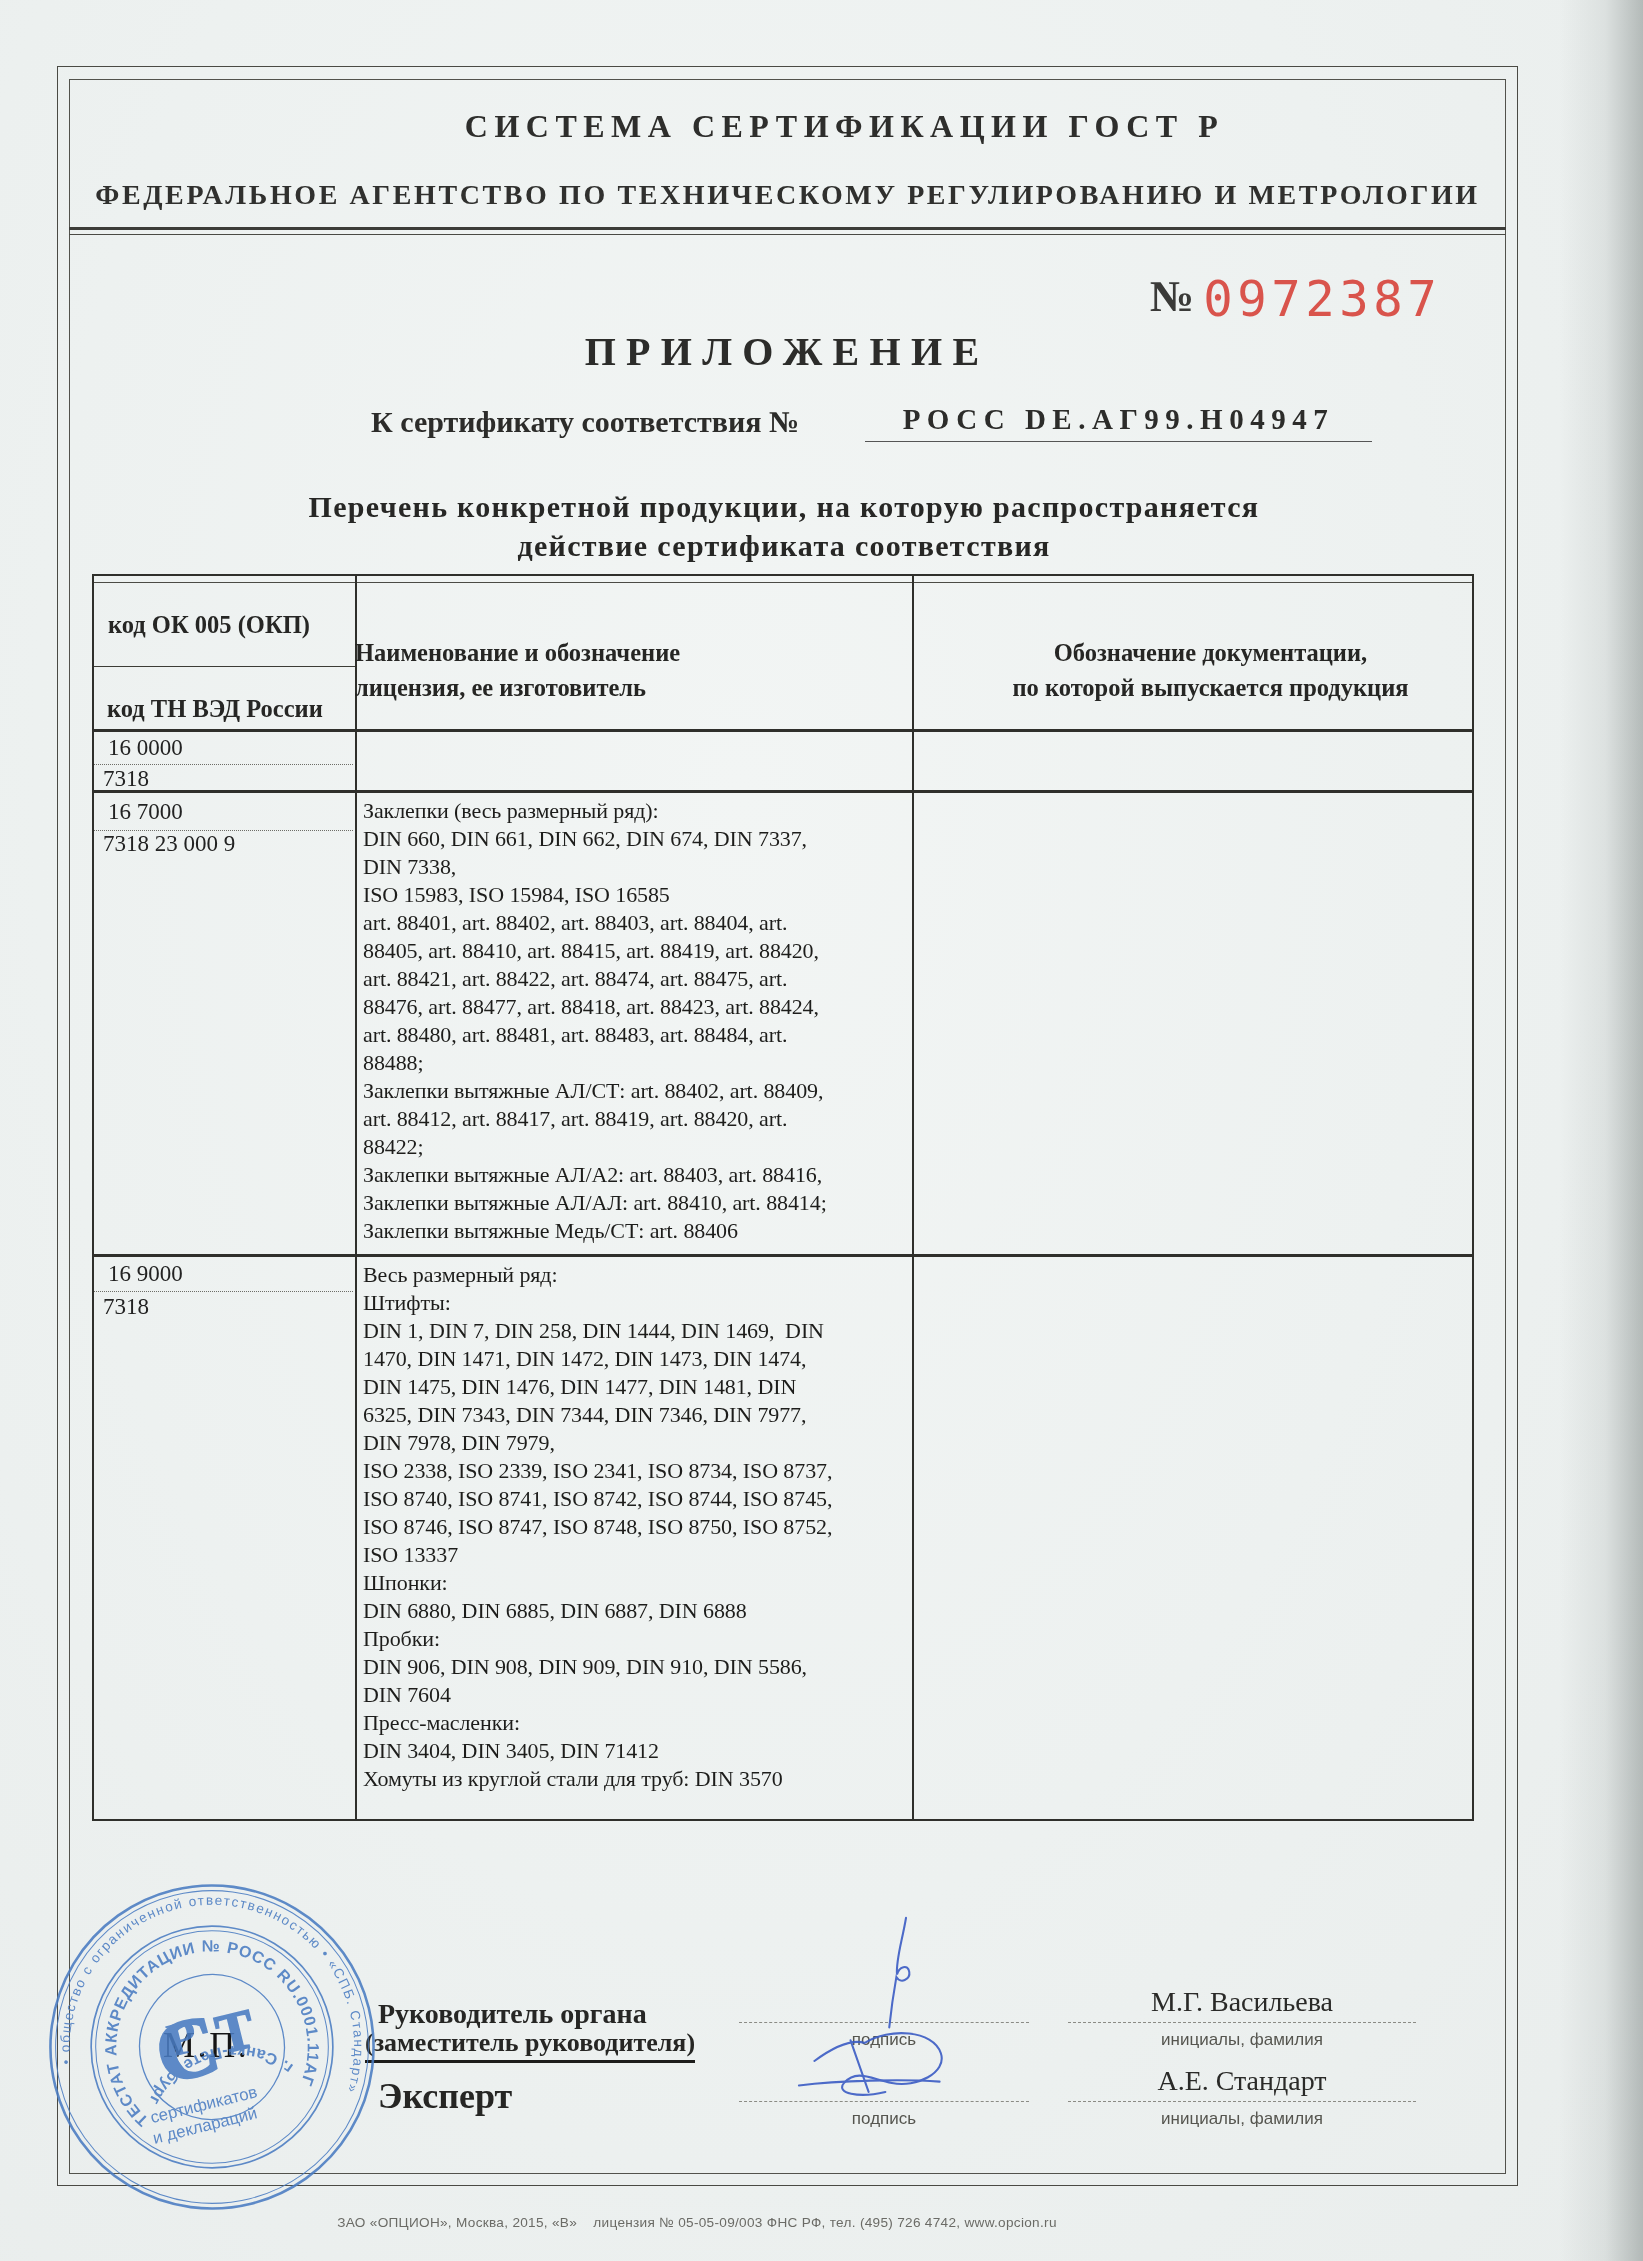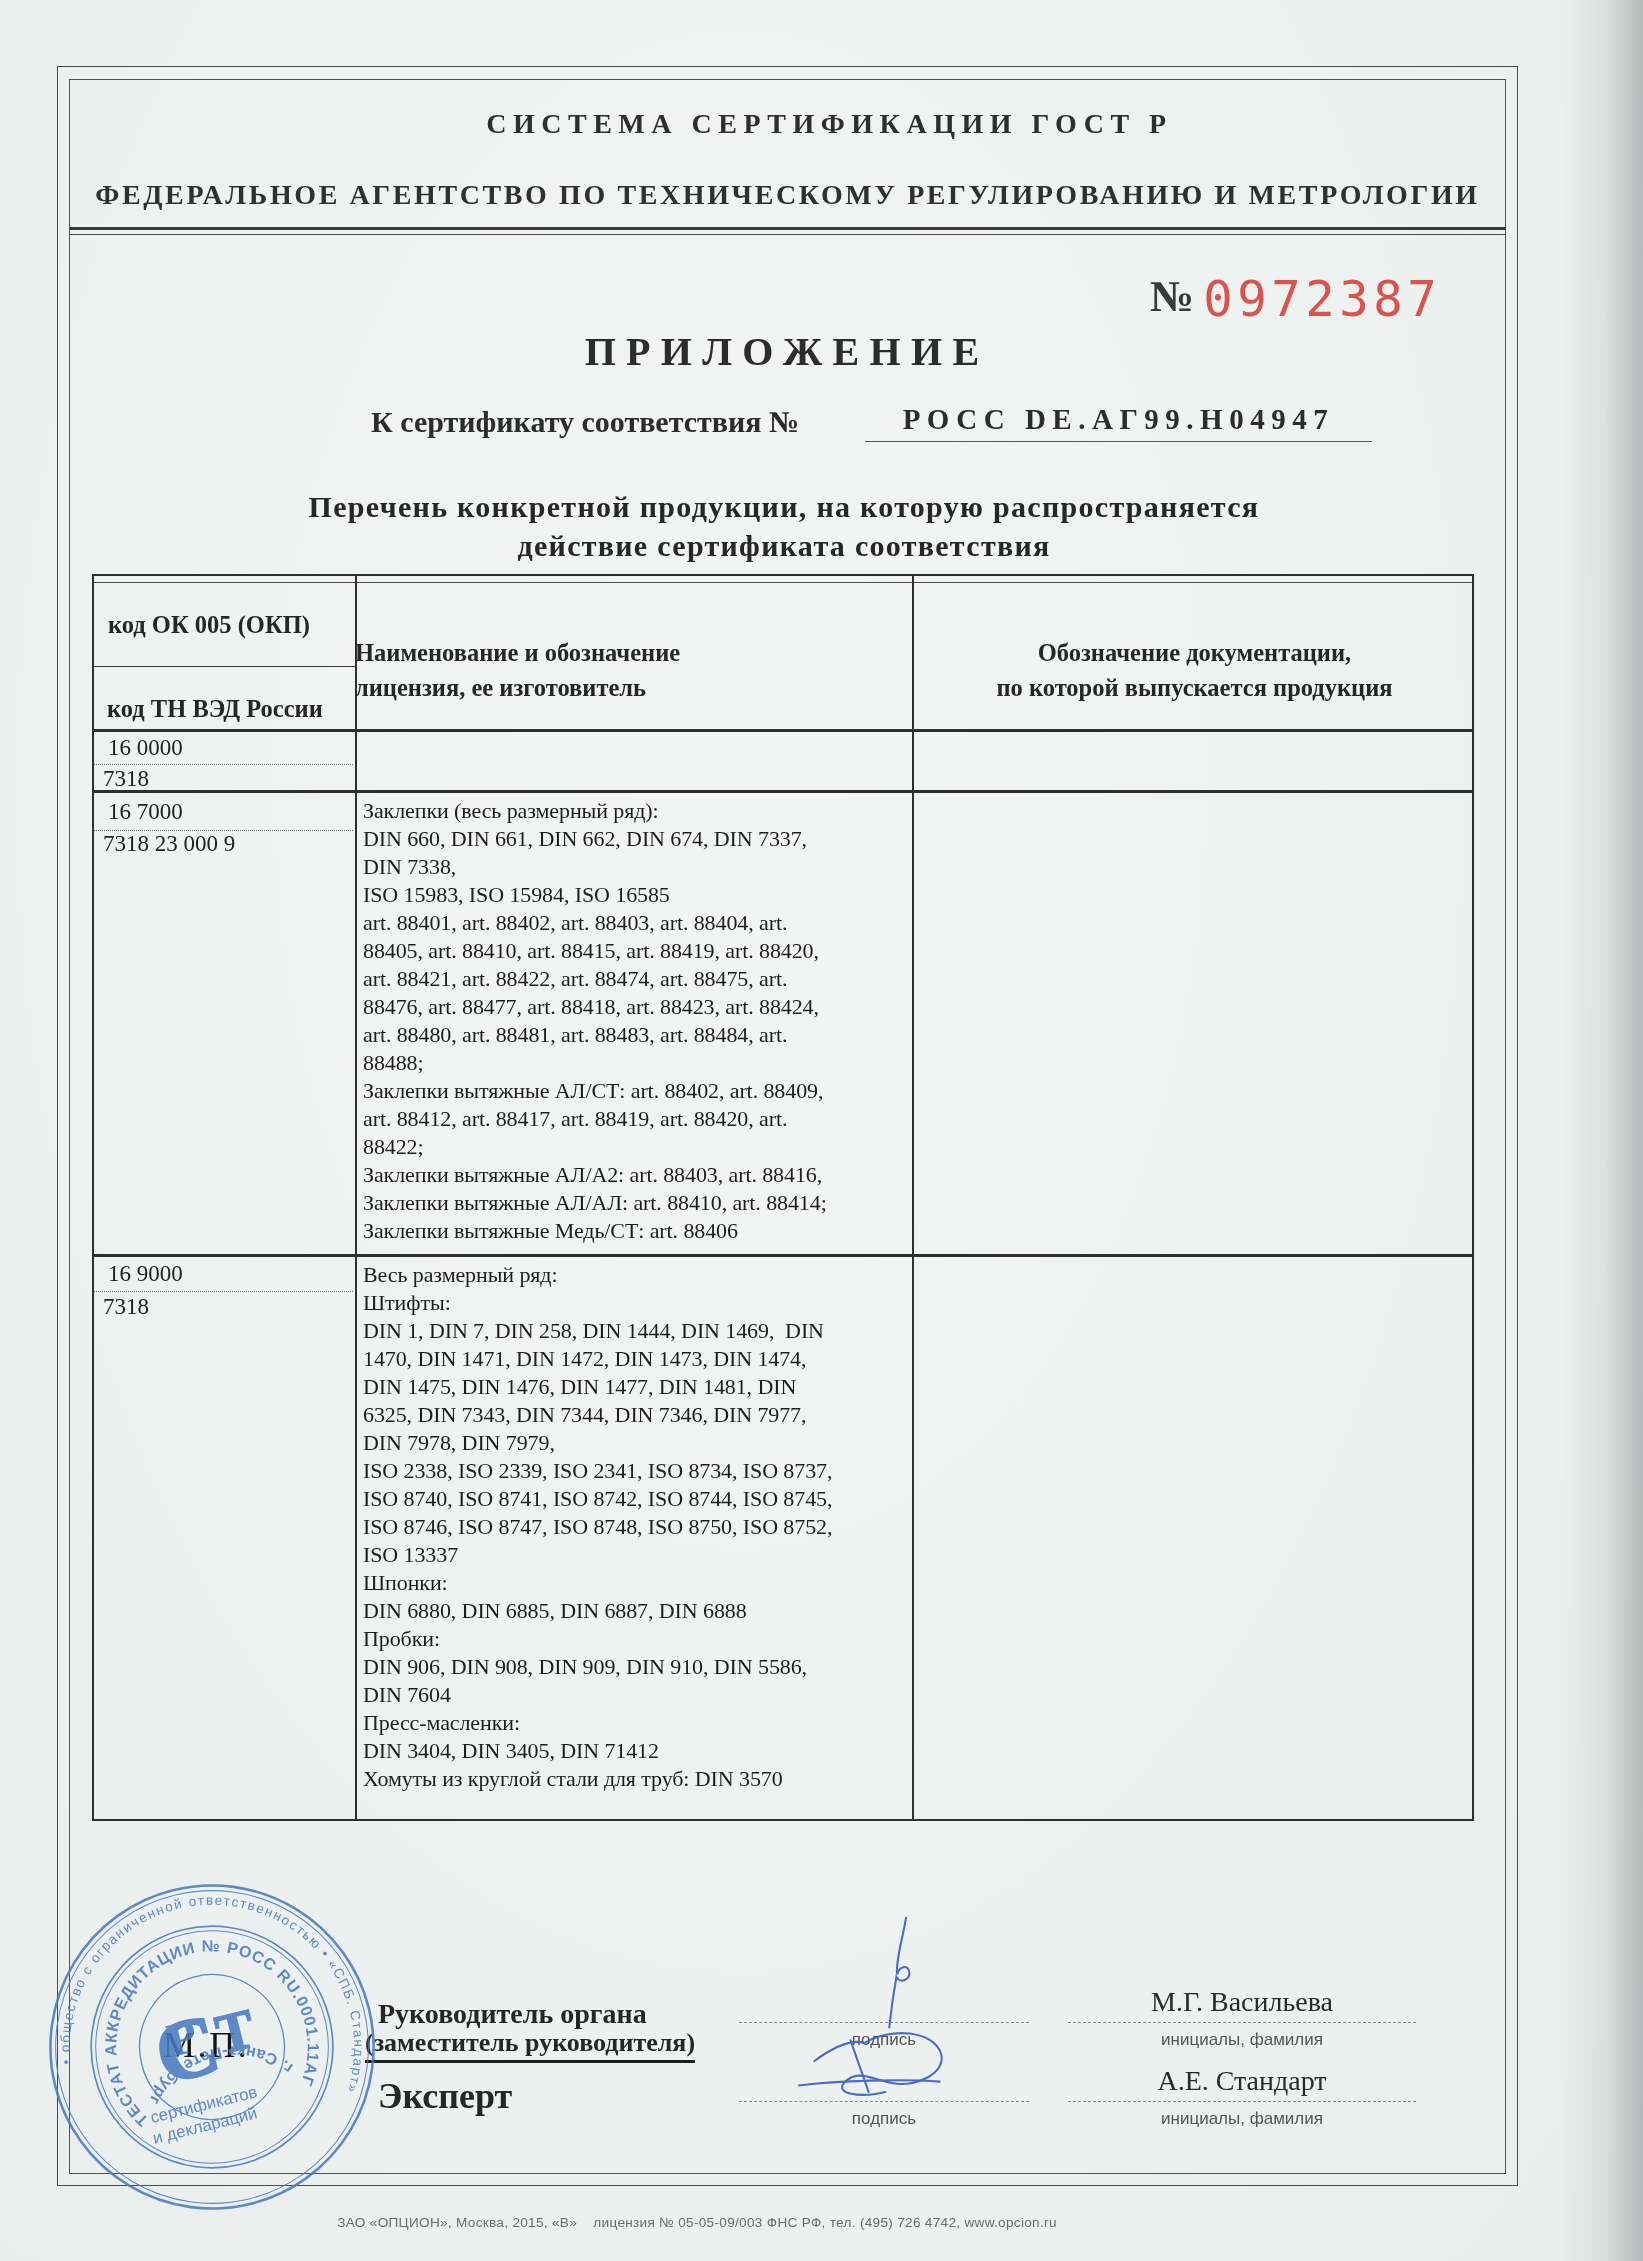--- a/index.html
+++ b/index.html
@@ -20,22 +20,22 @@
   }
   .frame-outer{
     position:absolute;left:57px;top:66px;width:1461px;height:2120px;
     border:1.9px solid #4a4a44;box-sizing:border-box;
   }
   .frame-inner{
     position:absolute;left:69px;top:79px;width:1437px;height:2095px;
     border:1.3px solid #52524c;box-sizing:border-box;
   }
   .h1{
-    position:absolute;left:54px;top:108px;width:1551px;
-    text-align:center;font-size:28px;font-weight:bold;letter-spacing:6.5px;color:#2e2e2c;
+    position:absolute;left:69px;top:108px;width:1551px;
+    text-align:center;font-size:32px;font-weight:bold;letter-spacing:6.5px;color:#2e2e2c;
   }
   .h2{
     position:absolute;left:69px;top:179px;width:1437px;
     text-align:center;font-size:28px;font-weight:bold;letter-spacing:2.6px;color:#30302e;
   }
   .rule-a{position:absolute;left:69px;top:227px;width:1437px;height:2.6px;background:#3c3c38;}
   .rule-b{position:absolute;left:69px;top:234px;width:1437px;height:1.3px;background:#4a4a44;}
 
   .num-block{position:absolute;left:1150px;top:271px;}
   .num-prefix{font-size:44px;font-weight:bold;color:#3a3a38;vertical-align:top;}
@@ -73,21 +73,21 @@
   .ptable .v1{position:absolute;left:261px;top:0;width:1.9px;height:100%;background:#2f2f2b;}
   .ptable .v2{position:absolute;left:818px;top:0;width:1.9px;height:100%;background:#2f2f2b;}
   .ptable .hdr-bottom{position:absolute;left:0;top:153px;width:100%;height:2.6px;background:#2f2f2b;}
   .ptable .col1-split{position:absolute;left:0;top:90px;width:261px;height:1.3px;background:#3c3c36;}
   .ptable .row-div1{position:absolute;left:0;top:214px;width:100%;height:2.6px;background:#2f2f2b;}
   .ptable .row-div2{position:absolute;left:0;top:678px;width:100%;height:2.6px;background:#2f2f2b;}
   .cell-hdr{font-size:24.5px;font-weight:bold;color:#262624;line-height:35px;}
   .hdr-c1t{position:absolute;left:14px;top:31px;}
   .hdr-c1b{position:absolute;left:13px;top:115px;}
   .hdr-c2{position:absolute;left:261px;top:59px;width:556px;}
-  .hdr-c3{position:absolute;left:818px;top:59px;width:565px;text-align:center;}
+  .hdr-c3{position:absolute;left:818px;top:59px;width:565px;text-align:center;padding-left:16px;}
   .code{position:absolute;font-size:23px;color:#222;}
   .dotline{position:absolute;width:259px;border-top:1.9px dotted #6d6d67;}
   .cellbody{
     position:absolute;left:269px;width:555px;
     font-size:22px;line-height:28px;color:#1d1d1b;
     white-space:pre;letter-spacing:-0.1px;
   }
 
   
   .role1a{position:absolute;left:378px;top:1998px;font-size:28px;font-weight:bold;color:#262624;}

